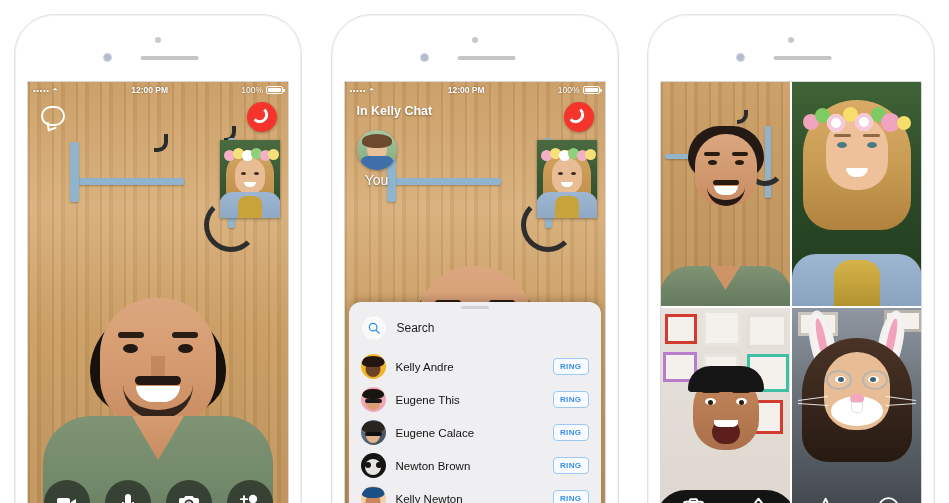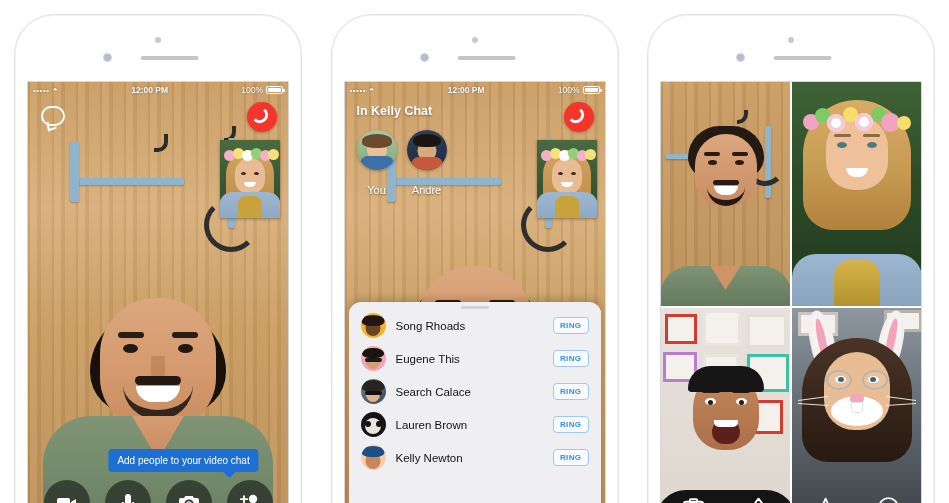--- a/index.html
+++ b/index.html
@@ -279,21 +279,21 @@
     position: absolute; top: 48px; left: 12px;
     display: flex; gap: 10px; z-index: 10;
   }
   .chat-person { width: 40px; text-align: center; }
   .cp-av {
     width: 40px; height: 40px; border-radius: 50%;
     overflow: hidden; position: relative;
     box-shadow: 0 1px 3px rgba(0,0,0,.3);
   }
   .cp-name {
-    color: #fff; font-size: 11px; margin-top: 14px;
+    color: #fff; font-size: 14px; margin-top: 2px;
     text-shadow: 0 1px 2px rgba(0,0,0,.55);
   }
 
   
   .sheet {
     position: absolute; bottom: 0; left: 4px; right: 4px;
     height: 230px;
     background: #efeff1;
     border-radius: 12px 12px 0 0;
     z-index: 14;
@@ -478,21 +478,20 @@
         </div>
         <div class="pip-face">
           <span class="pip-eye l"></span>
           <span class="pip-eye r"></span>
           <span class="pip-smile"></span>
         </div>
         <div class="pip-jacket"></div>
         <div class="pip-top"></div>
       </div>
 
-      <div class="tooltip">Add people to your video chat</div>
 
       <div class="controls">
         <div class="ctrl">
           <svg viewBox="0 0 24 24">
               <rect x="2" y="7" width="13" height="11" rx="2"></rect>
               <path d="M16 11l5-3v9l-5-3z"></path>
             </svg>
         </div>
         <div class="ctrl">
           <svg viewBox="0 0 24 24">
@@ -570,28 +569,20 @@
 
       <div class="chat-people">
         <div class="chat-person">
           <div class="cp-av" style="background:linear-gradient(180deg,#a9c7a2,#7fa878);">
             <span class="av-face" style="top:9px; width:20px; height:22px; background:#e9c09a;"></span>
             <span class="av-hairtop" style="width:30px; height:14px; background:#6b4a2e; top:4px;"></span>
             <span style="position:absolute; bottom:0; left:50%; transform:translateX(-50%); width:34px; height:14px; background:#3f6fa8; border-radius:8px 8px 0 0;"></span>
           </div>
           <div class="cp-name">You</div>
         </div>
-        <div class="chat-person">
-          <div class="cp-av" style="background:linear-gradient(180deg,#2e3f5c,#1f2b40);">
-            <span class="av-face" style="top:10px; width:19px; height:21px; background:#d9a87c;"></span>
-            <span class="av-hairtop" style="width:28px; height:13px; background:#1d1510; top:4px;"></span>
-            <span style="position:absolute; bottom:0; left:50%; transform:translateX(-50%); width:32px; height:13px; background:#c75a3c; border-radius:8px 8px 0 0;"></span>
-          </div>
-          <div class="cp-name">Andre</div>
-        </div>
       </div>
 
       <div class="pip">
         <div class="pip-bg"></div>
         <div class="pip-hair"></div>
         <div class="crown">
           <span class="flower" style="left:0;   top:2px; background:#f3b0c6;"></span>
           <span class="flower" style="left:9px; top:0;   background:#f6e07a;"></span>
           <span class="flower" style="left:18px;top:2px; background:#ffffff;"></span>
           <span class="flower" style="left:27px;top:0;   background:#8fd17a;"></span>
@@ -607,59 +598,68 @@
         <div class="pip-top"></div>
       </div>
 
       <div class="hangup">
         <div class="handset"></div>
       </div>
 
       <div class="sheet">
         <div class="sheet-handle"></div>
 
+        <div class="search-row">
+          <span class="search-circle">
+            <svg viewBox="0 0 24 24">
+                <circle cx="10.5" cy="10.5" r="6.5"></circle>
+                <line x1="15.5" y1="15.5" x2="21" y2="21" stroke-linecap="round"></line>
+              </svg>
+          </span>
+          <span class="search-text">Search</span>
+        </div>
 
         <div class="contact-list">
 
           <div class="contact-row">
             <span class="c-av" style="background:#f0b429;">
               <span class="av-face" style="top:7px; width:15px; height:16px; background:#6b4226;"></span>
               <span class="av-hairtop" style="width:23px; height:11px; background:#231610; top:2px;"></span>
             </span>
-            <span class="c-name">Song Rhoads</span>
+            <span class="c-name">Kelly Andre</span>
             <span class="ring-btn">RING</span>
           </div>
 
           <div class="contact-row">
             <span class="c-av" style="background:#f0a8b8;">
               <span class="av-face" style="top:7px; width:15px; height:16px; background:#d99f74;"></span>
               <span class="av-hairtop" style="width:22px; height:10px; background:#181410; top:2px;"></span>
               <span style="position:absolute; top:12px; left:4px; width:17px; height:4px; background:#1a1a1a; border-radius:2px;"></span>
             </span>
             <span class="c-name">Eugene This</span>
             <span class="ring-btn">RING</span>
           </div>
 
           <div class="contact-row">
             <span class="c-av" style="background:linear-gradient(135deg,#6d7f91,#3c4a58);">
               <span class="av-face" style="top:8px; width:14px; height:15px; background:#e0b38d;"></span>
               <span class="av-hairtop" style="width:23px; height:12px; background:#2a2420; top:1px;"></span>
               <span style="position:absolute; top:12px; left:4px; width:17px; height:4px; background:#111; border-radius:2px;"></span>
             </span>
-            <span class="c-name">Search Calace</span>
+            <span class="c-name">Eugene Calace</span>
             <span class="ring-btn">RING</span>
           </div>
 
           <div class="contact-row">
             <span class="c-av" style="background:#141414;">
               <span class="av-face" style="top:6px; width:16px; height:16px; background:#e8e5e0;"></span>
               <span style="position:absolute; top:9px; left:4px; width:6px; height:6px; background:#141414; border-radius:50%;"></span>
               <span style="position:absolute; top:9px; right:4px; width:6px; height:6px; background:#141414; border-radius:50%;"></span>
             </span>
-            <span class="c-name">Lauren Brown</span>
+            <span class="c-name">Newton Brown</span>
             <span class="ring-btn">RING</span>
           </div>
 
           <div class="contact-row">
             <span class="c-av" style="background:#f4cfa8;">
               <span class="av-face" style="top:8px; width:15px; height:16px; background:#c9865c;"></span>
               <span class="av-hairtop" style="width:23px; height:11px; background:#1b4f86; top:1px;"></span>
             </span>
             <span class="c-name">Kelly Newton</span>
             <span class="ring-btn">RING</span>

